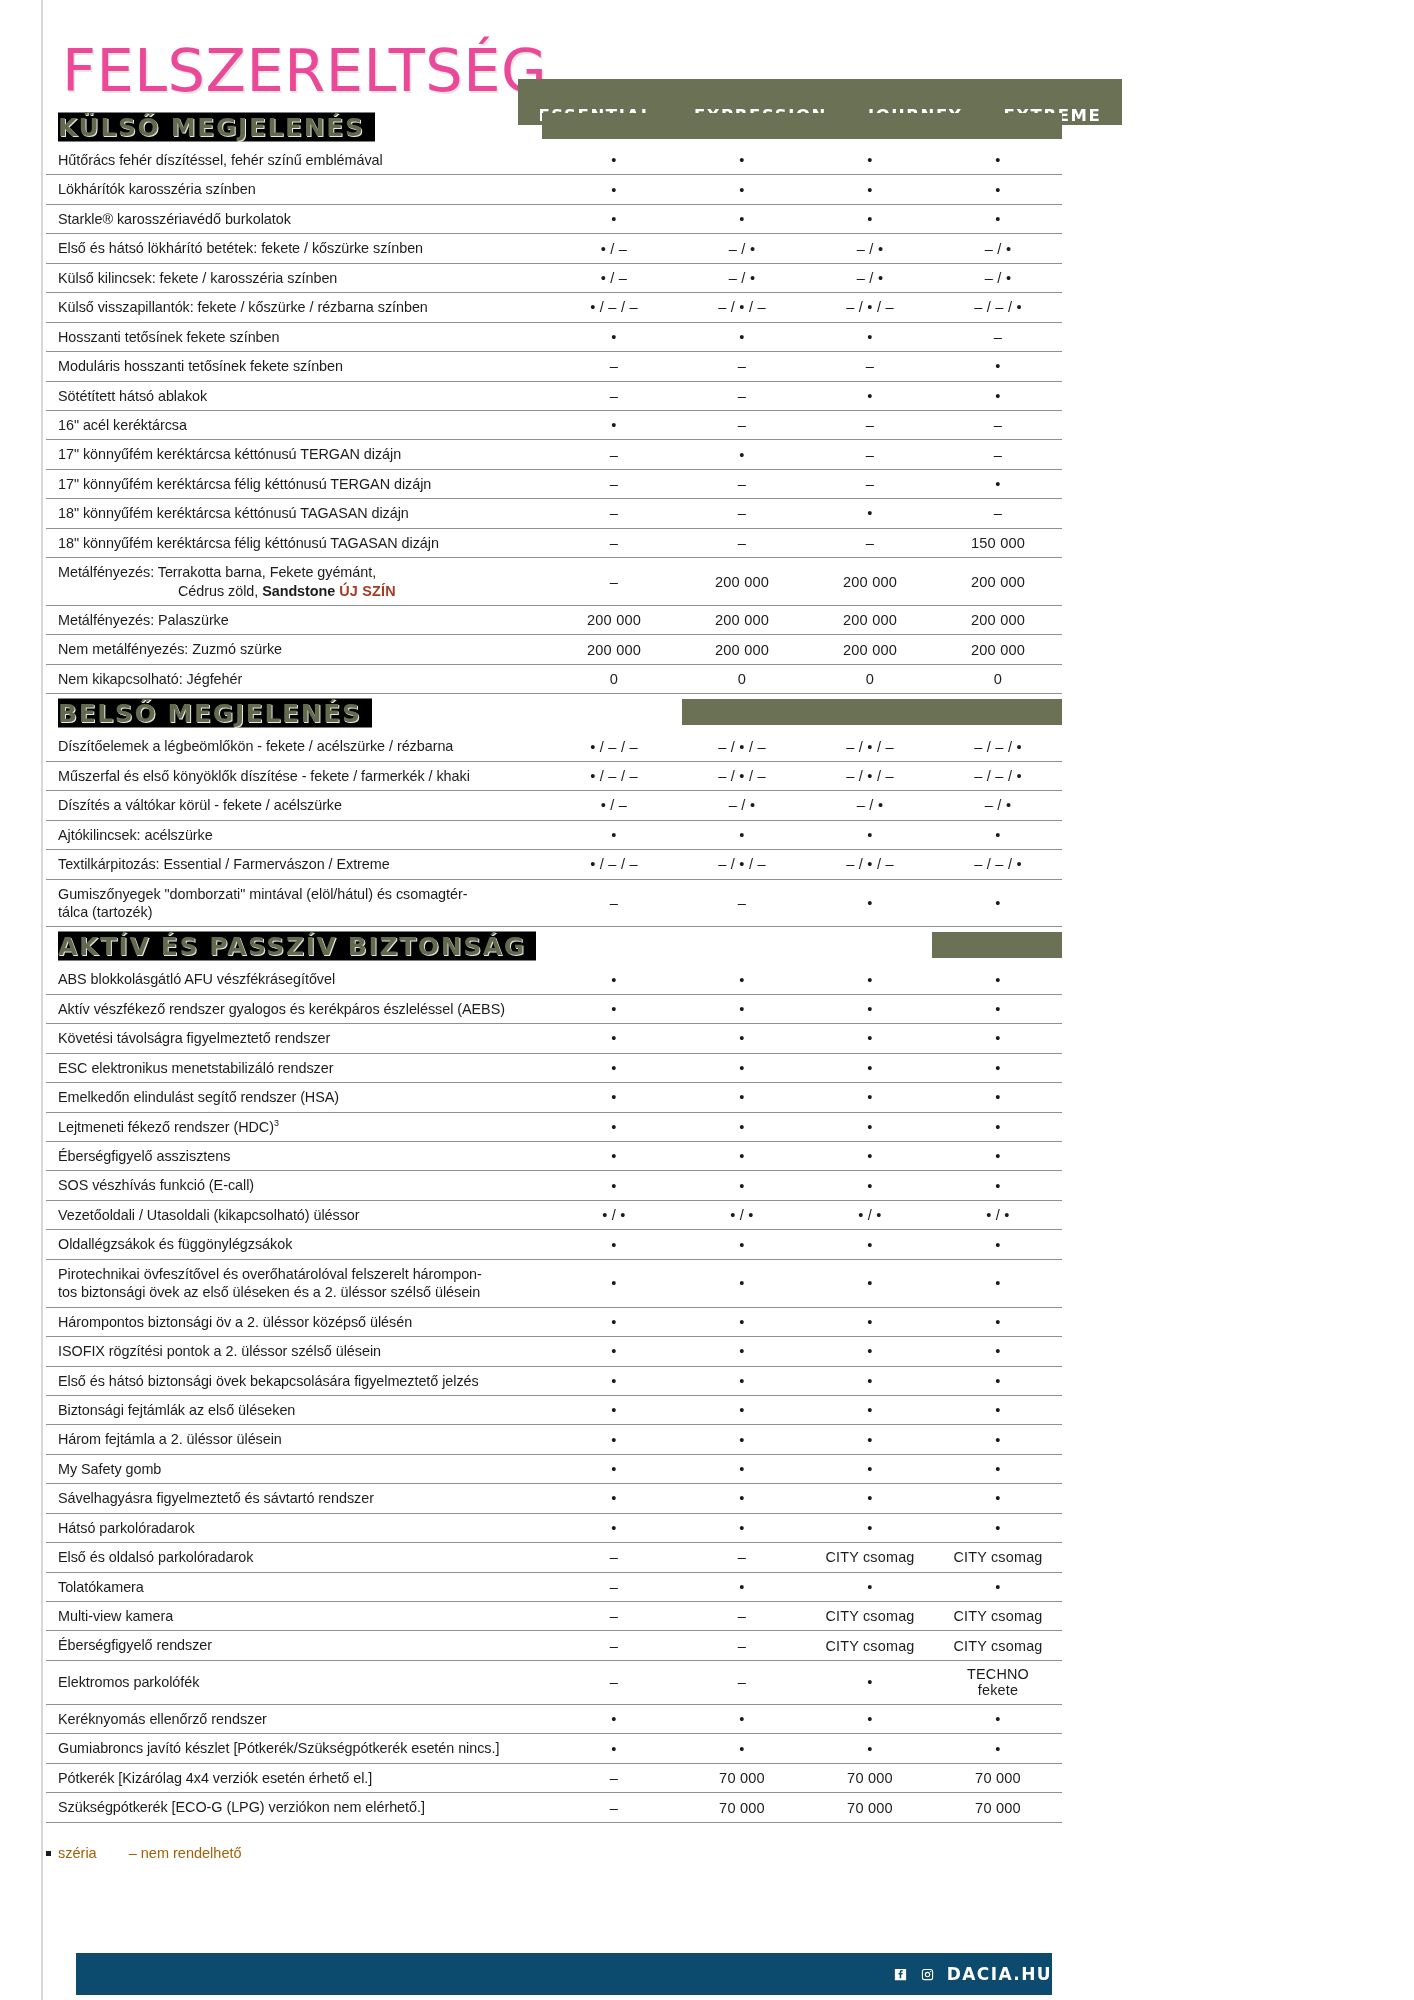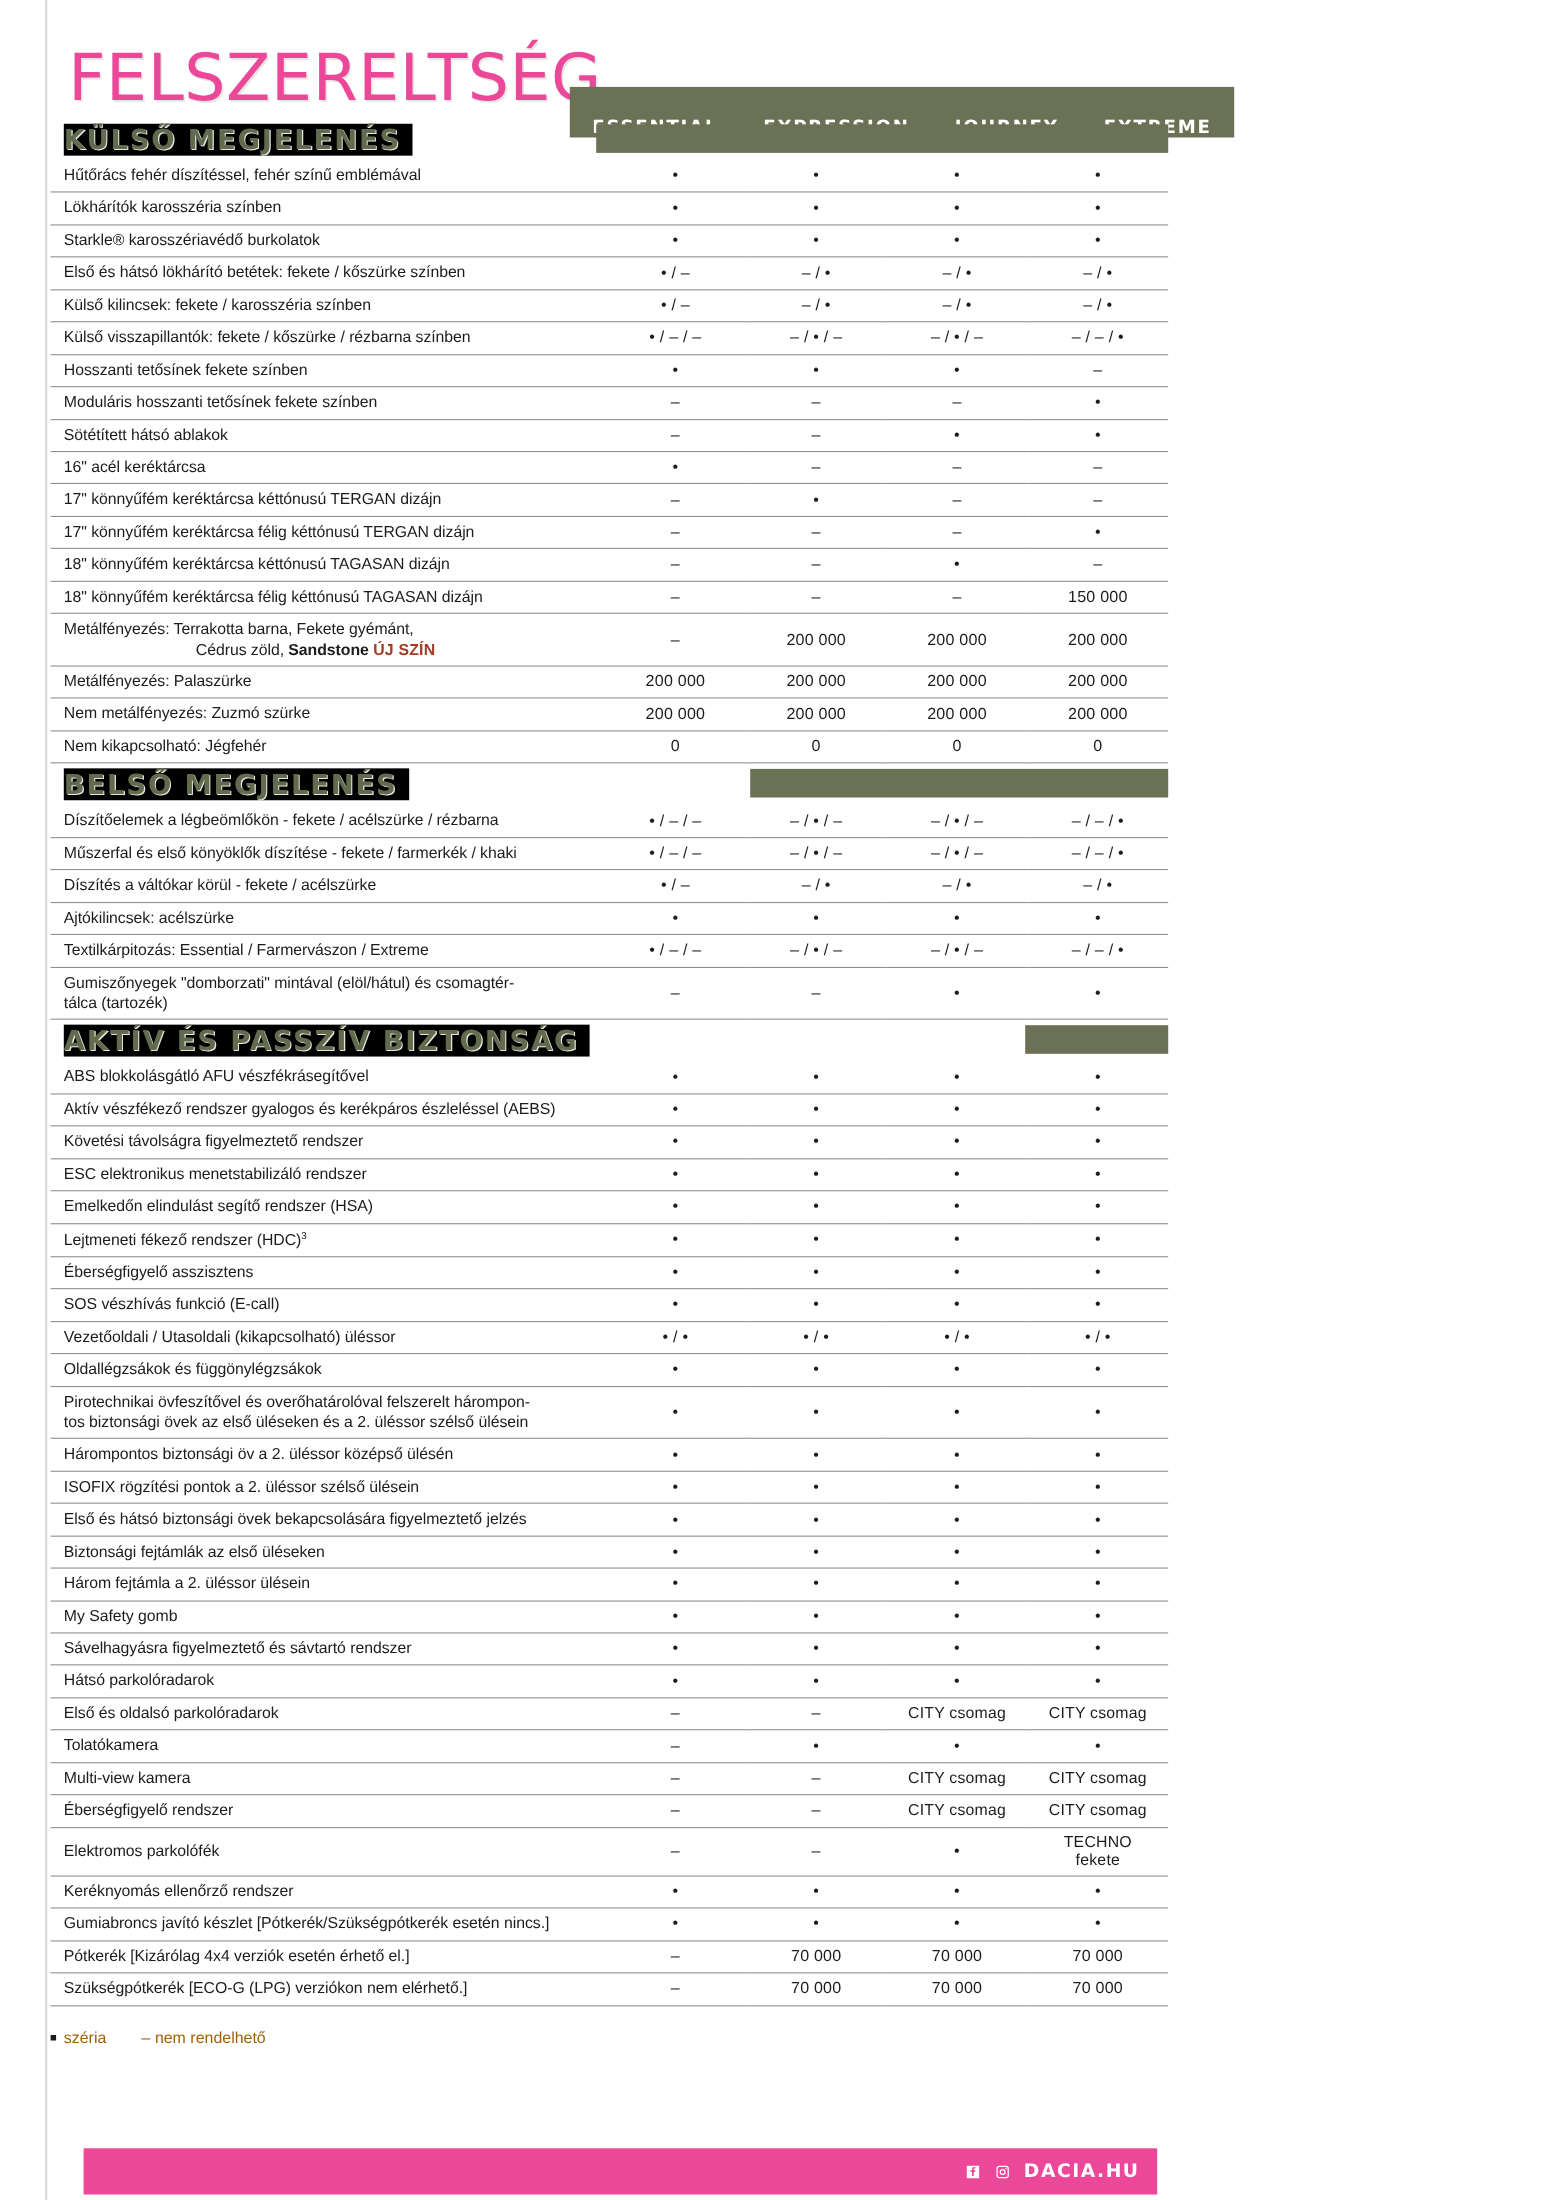--- a/index.html
+++ b/index.html
@@ -179,25 +179,24 @@
   }
   .legend .gap { display: inline-block; width: 32px; }
   .legend .dash { letter-spacing: 0; }
 
   
   .footer-bar {
     position: absolute;
     left: 76px;
     width: 976px;
     height: 42px;
-    background: #ec4899;
+    background: #0c4a6e;
     display: flex;
     align-items: center;
     justify-content: flex-end;
-    padding-right: 16px;
     gap: 12px;
   }
   .footer-bar .fb-ico {
     color: #ffffff;
     font-size: 14px;
     line-height: 1;
     display: inline-flex;
     align-items: center;
   }
   .footer-bar .fb-url {

